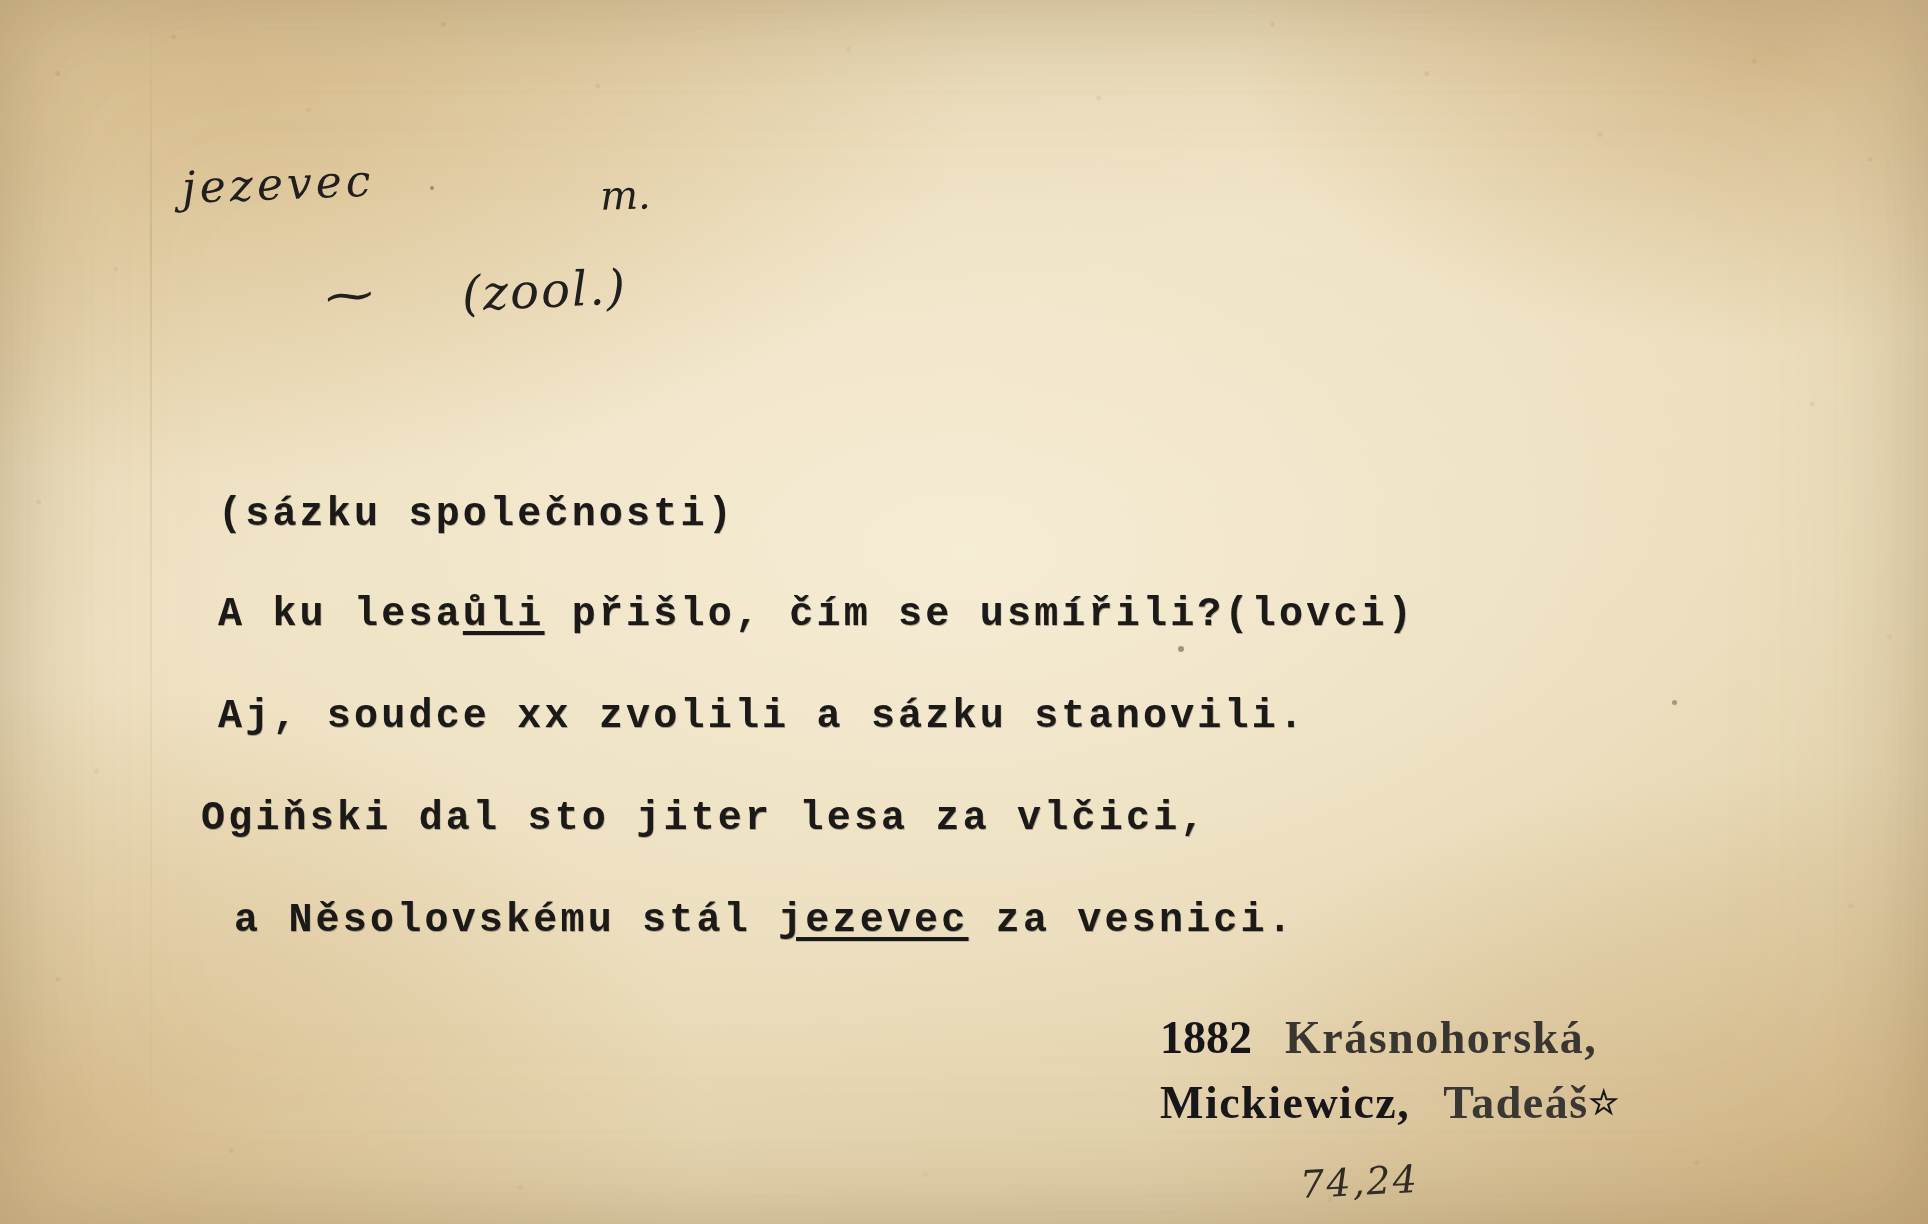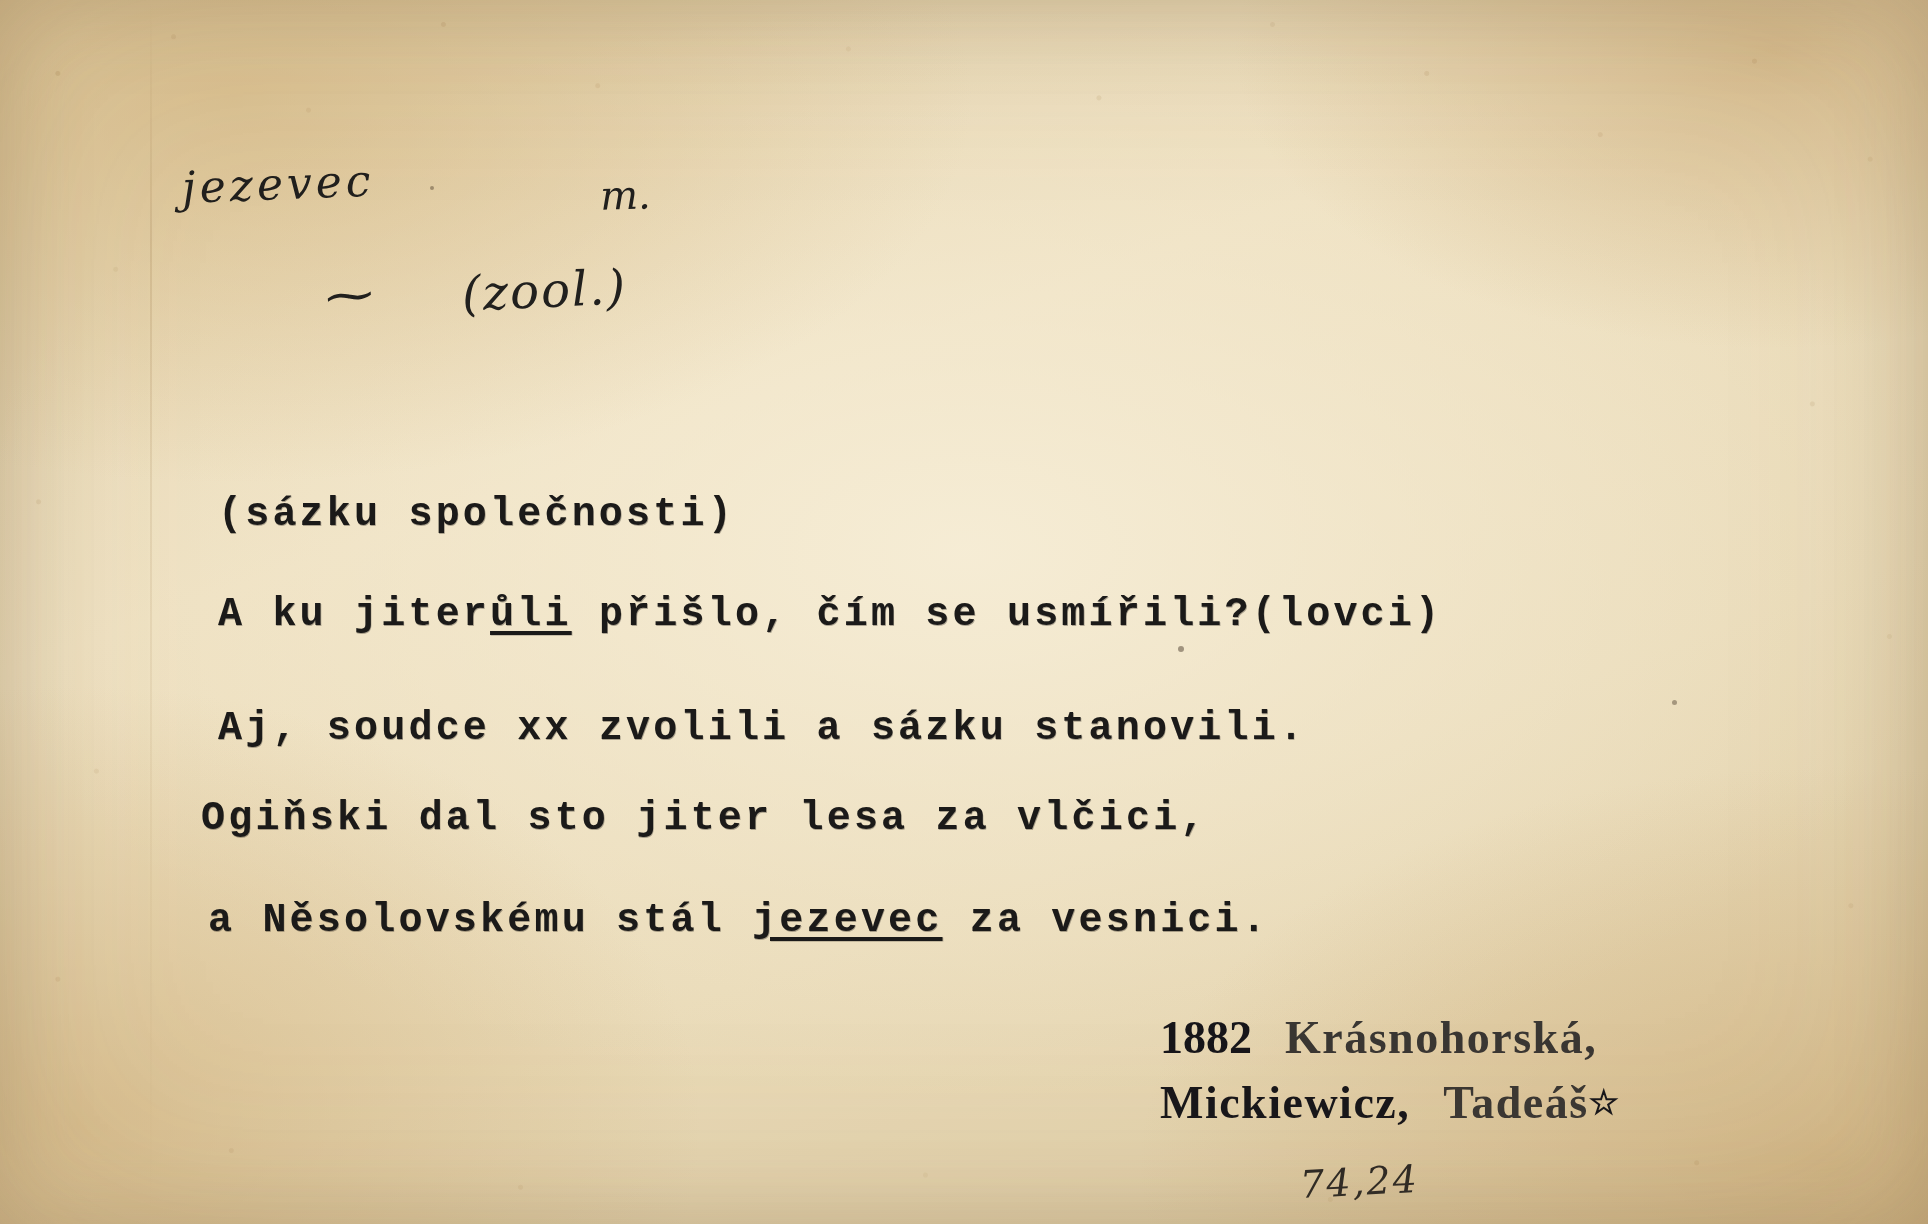--- a/index.html
+++ b/index.html
@@ -120,23 +120,23 @@
     color: #1b1a19;
     font-family: "Liberation Mono", "DejaVu Sans Mono", monospace;
     font-weight: bold;
     font-size: 40px;
     letter-spacing: 3.2px;
     white-space: pre;
     text-shadow: 0.6px 0.6px 0 rgba(40,35,30,0.35);
   }
   #tw-gloss   { left: 218px; top: 492px; }
   #tw-line1   { left: 218px; top: 592px; }
-  #tw-line2   { left: 218px; top: 694px; margin-top: 12px; }
+  #tw-line2   { left: 218px; top: 694px; }
   #tw-line3   { left: 201px; top: 796px; }
-  #tw-line4   { left: 208px; top: 898px; text-align: right; }
+  #tw-line4   { left: 234px; top: 898px; text-align: right; }
 
   .ul {
     text-decoration: underline;
     text-underline-offset: 6px;
     font-family: Liberation Mono, monospace;
   }
 
   
   #tw-source {
     position: absolute;
@@ -170,21 +170,21 @@
   <div class="hand" id="hand-headword">jezevec</div>
 
   <div class="hand" id="hand-gender">m.</div>
 
   <div class="hand" id="hand-tilde">~</div>
 
   <div class="hand" id="hand-qualifier">(zool.)</div>
 
   <div class="tw" id="tw-gloss">(sázku společnosti)</div>
 
-  <div class="tw" id="tw-line1"><span>A ku jiter</span><span class="ul">ůli</span><span> přišlo, čím se usmířili?(lovci)</span></div>
+  <div class="tw" id="tw-line1"><span>A ku lesa</span><span class="ul">ůli</span><span> přišlo, čím se usmířili?(lovci)</span></div>
 
   <div class="tw" id="tw-line2"><span>Aj, soudce </span><span>xx</span><span> zvolili a sázku stanovili.</span></div>
 
   <div class="tw" id="tw-line3">Ogiňski dal sto jiter lesa za vlčici,</div>
 
   <div class="tw" id="tw-line4"><span>a Něsolovskému stál </span><span class="ul">jezevec</span><span> za vesnici.</span></div>
 
   <div id="tw-source"><span class="year">1882</span><span> </span><span class="faded">Krásnohorská,</span>
 <span>Mickiewicz,</span><span> </span><span class="faded">Tadeáš</span><span class="star">☆</span></div>
 

